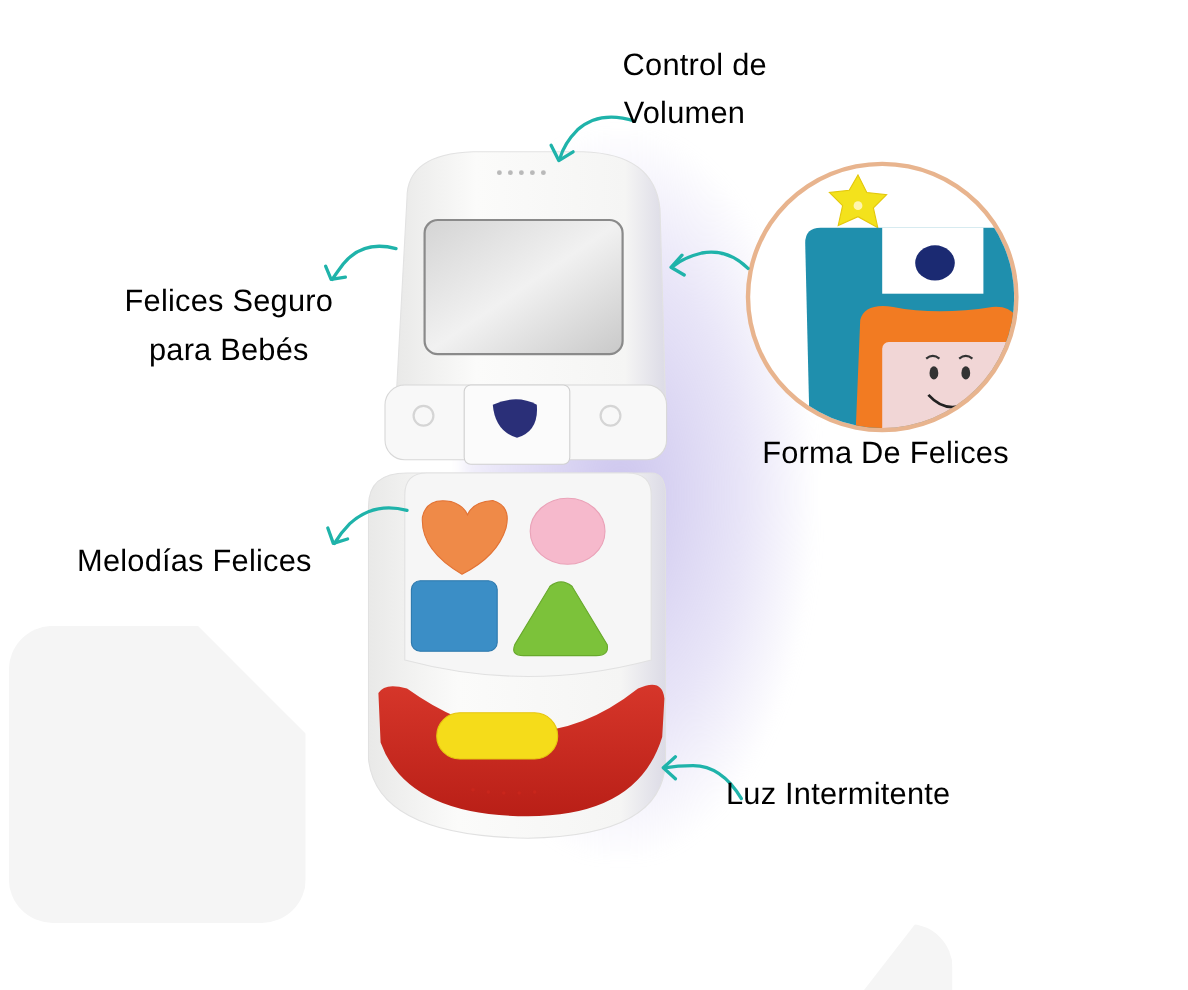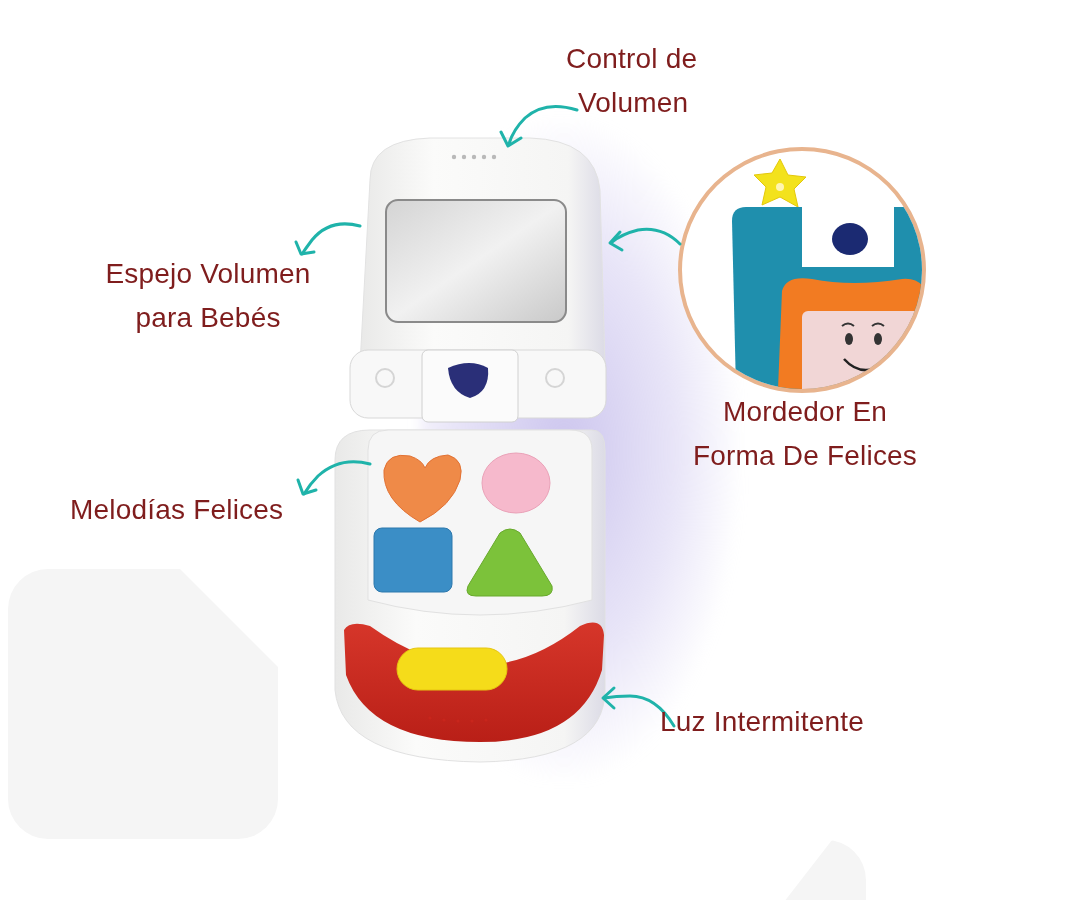--- a/index.html
+++ b/index.html
@@ -1,19 +1,19 @@
 <!DOCTYPE html>
 <html><head>
 <meta charset="utf-8">
 <style>
   * { margin:0; padding:0; box-sizing:border-box; }
   html, body { width:1080px; height:900px; background:#ffffff; overflow:hidden; }
   body { position:relative; font-family:"Liberation Sans", "DejaVu Sans", sans-serif; color:#111; }
   .abs { position:absolute; }
-  .label { position:absolute; font-size:28px; line-height:44px; color:#7f1d1d; text-align:center; white-space:nowrap; letter-spacing:0.2px; }
+  .label { position:absolute; font-size:28px; line-height:44px; color:#000000; text-align:center; white-space:nowrap; letter-spacing:0.2px; }
   .bg-shape { position:absolute; background:#f5f5f5; }
   svg { display:block; }
 </style>
 </head>
 <body>
 
 <div class="bg-shape" style="left:8px;top:569px;width:270px;height:270px;border-radius:40px;clip-path:polygon(0 0,172px 0,270px 98px,270px 100%,0 100%);"></div>
 <div class="bg-shape" style="left:770px;top:840px;width:96px;height:80px;border-top-right-radius:40px;clip-path:polygon(62px 0,100% 0,100% 100%,0 100%);"></div>
 
 <div class="abs" style="left:420px;top:120px;width:320px;height:660px;background:radial-gradient(ellipse at 45% 50%, rgba(196,188,235,0.85) 0%, rgba(214,208,242,0.55) 45%, rgba(255,255,255,0) 72%);filter:blur(6px);"></div>
@@ -119,30 +119,29 @@
   <path d="M80 8 Q50 0 28 20 Q20 28 14 38" stroke="#1fb3aa" stroke-width="3" fill="none" stroke-linecap="round"></path>
   <path d="M8 24 L13 38 L26 34" stroke="#1fb3aa" stroke-width="3" fill="none" stroke-linecap="round" stroke-linejoin="round"></path>
 </svg>
 <svg class="abs" style="left:596px;top:684px;" width="86" height="50" viewBox="0 0 86 50">
   <path d="M78 42 Q60 12 34 12 Q20 12 8 14" stroke="#1fb3aa" stroke-width="3" fill="none" stroke-linecap="round"></path>
   <path d="M18 4 L7 14 L18 24" stroke="#1fb3aa" stroke-width="3" fill="none" stroke-linecap="round" stroke-linejoin="round"></path>
 </svg>
 
 <div class="label" style="left:566px;top:37px;text-align:left;">
   <div>Control de</div>
-  <div style="margin-left:12px;">Volumen</div>
+  <div style="margin-left:1px;">Volumen</div>
 </div>
 
 <div class="label" style="left:90px;top:252px;width:236px;">
-  <div>Espejo Volumen</div>
+  <div>Felices Seguro</div>
   <div>para Bebés</div>
 </div>
 
 <div class="label" style="left:660px;top:390px;width:290px;">
-  <div>Mordedor En</div>
   <div>Forma De Felices</div>
 </div>
 
 <div class="label" style="left:70px;top:488px;">
   <div>Melodías Felices</div>
 </div>
 
 <div class="label" style="left:660px;top:700px;">
   <div>Luz Intermitente</div>
 </div>

